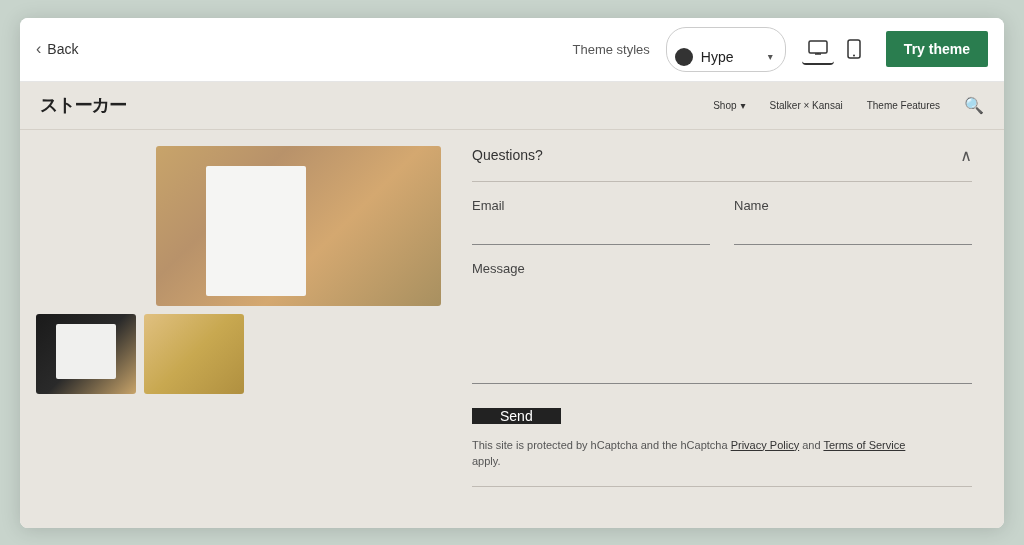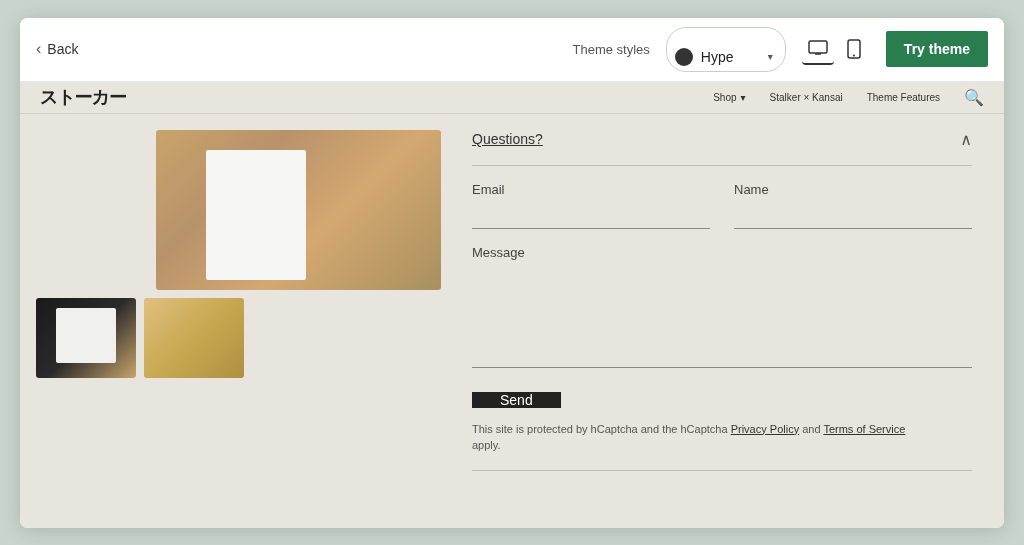--- a/index.html
+++ b/index.html
@@ -113,21 +113,21 @@
     .store-preview {
       flex: 1;
       background: #e8e5df;
       overflow: hidden;
       display: flex;
       flex-direction: column;
     }
 
     
     .store-nav {
-      height: 32px;
+      height: 48px;
       background: #e8e5df;
       display: flex;
       align-items: center;
       padding: 0 20px;
       border-bottom: 1px solid #d5d0c8;
     }
     .store-logo {
       font-size: 18px;
       font-weight: 700;
       color: #222;
@@ -227,21 +227,20 @@
     .questions-header {
       display: flex;
       align-items: center;
       justify-content: space-between;
       padding: 16px 0;
       border-bottom: 1px solid #c0bbb4;
     }
     .questions-title {
       font-size: 14px;
       color: #333;
-      text-decoration: underline;
     }
     .collapse-icon {
       font-size: 16px;
       color: #555;
       cursor: pointer;
     }
     .form-row {
       display: flex;
       gap: 24px;
       margin-top: 16px;

